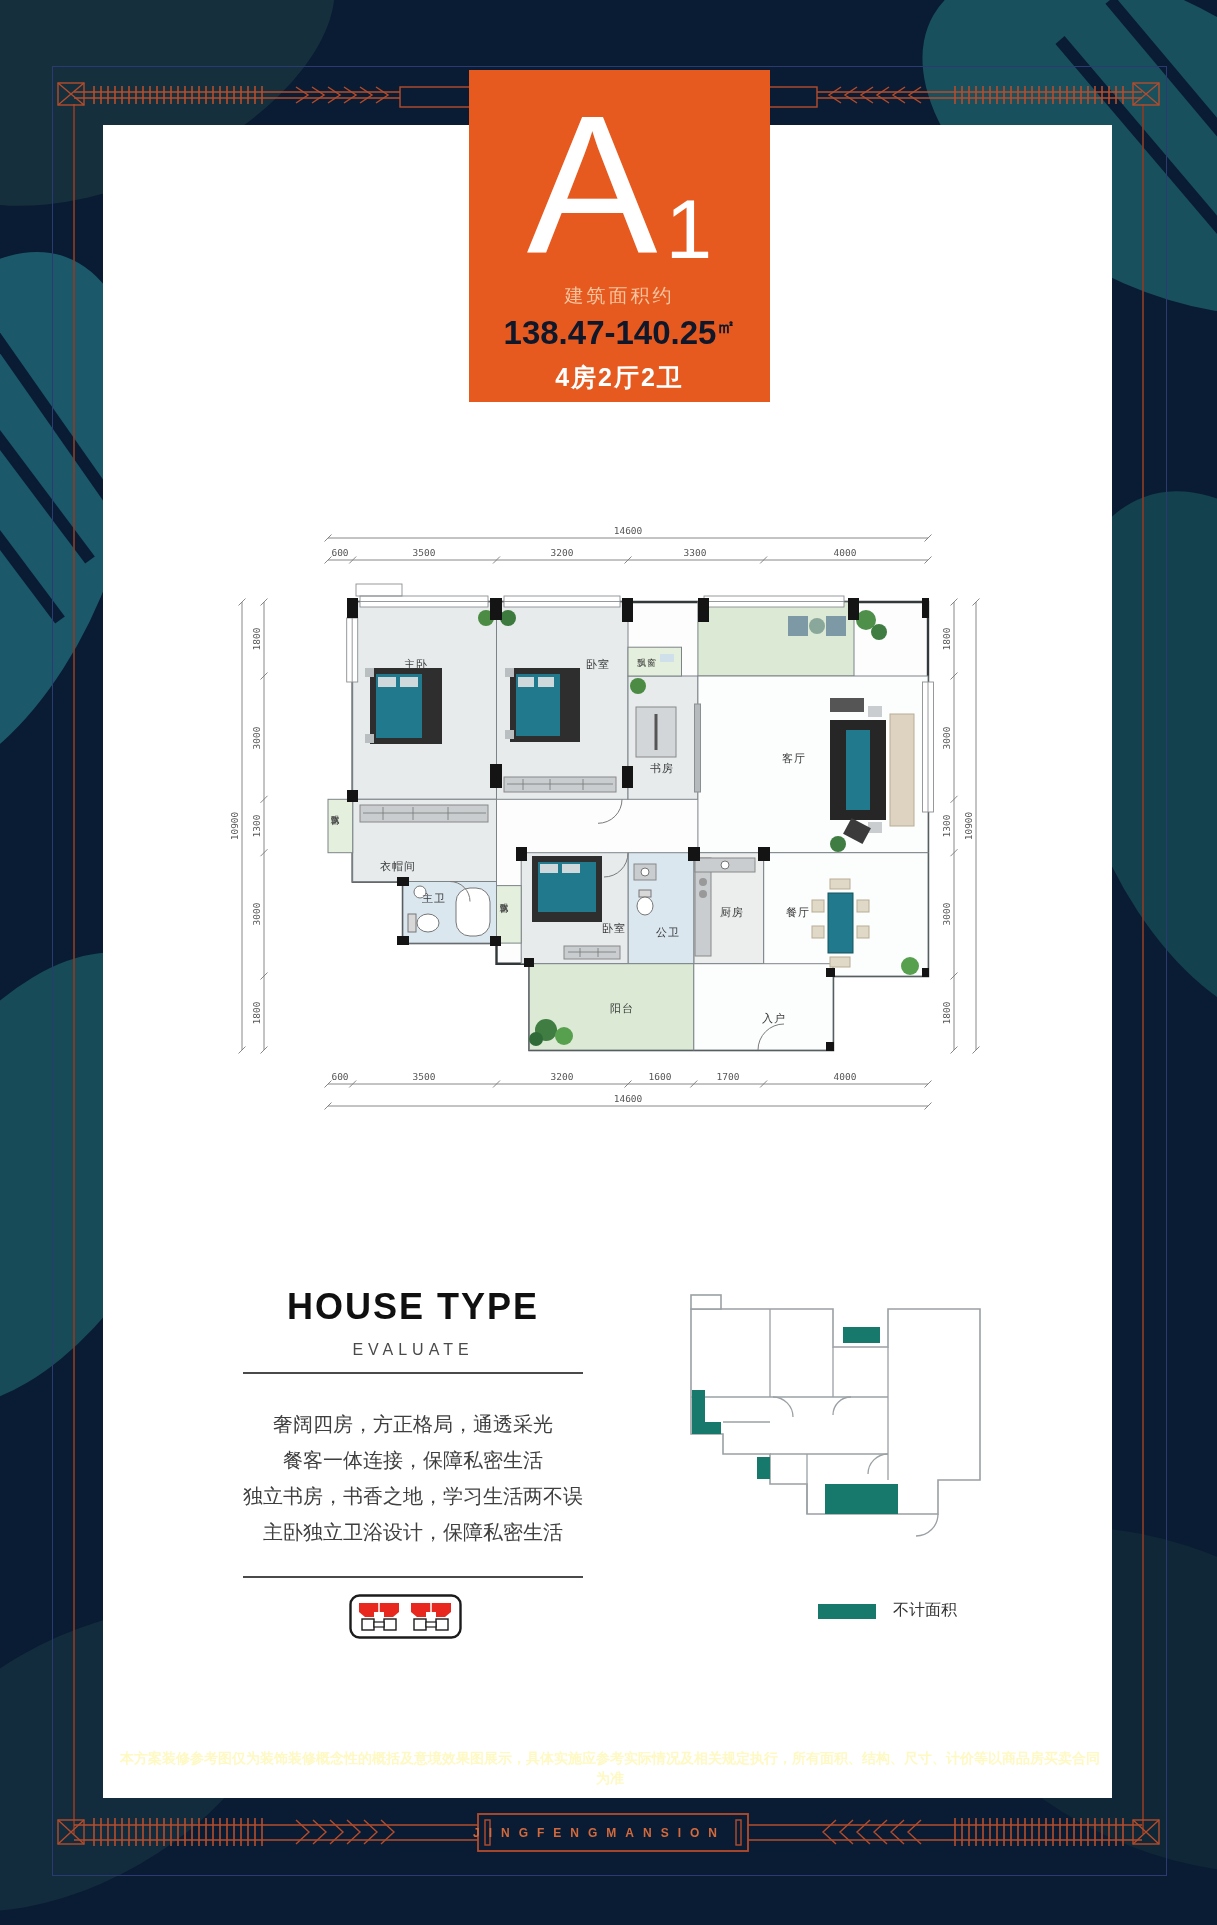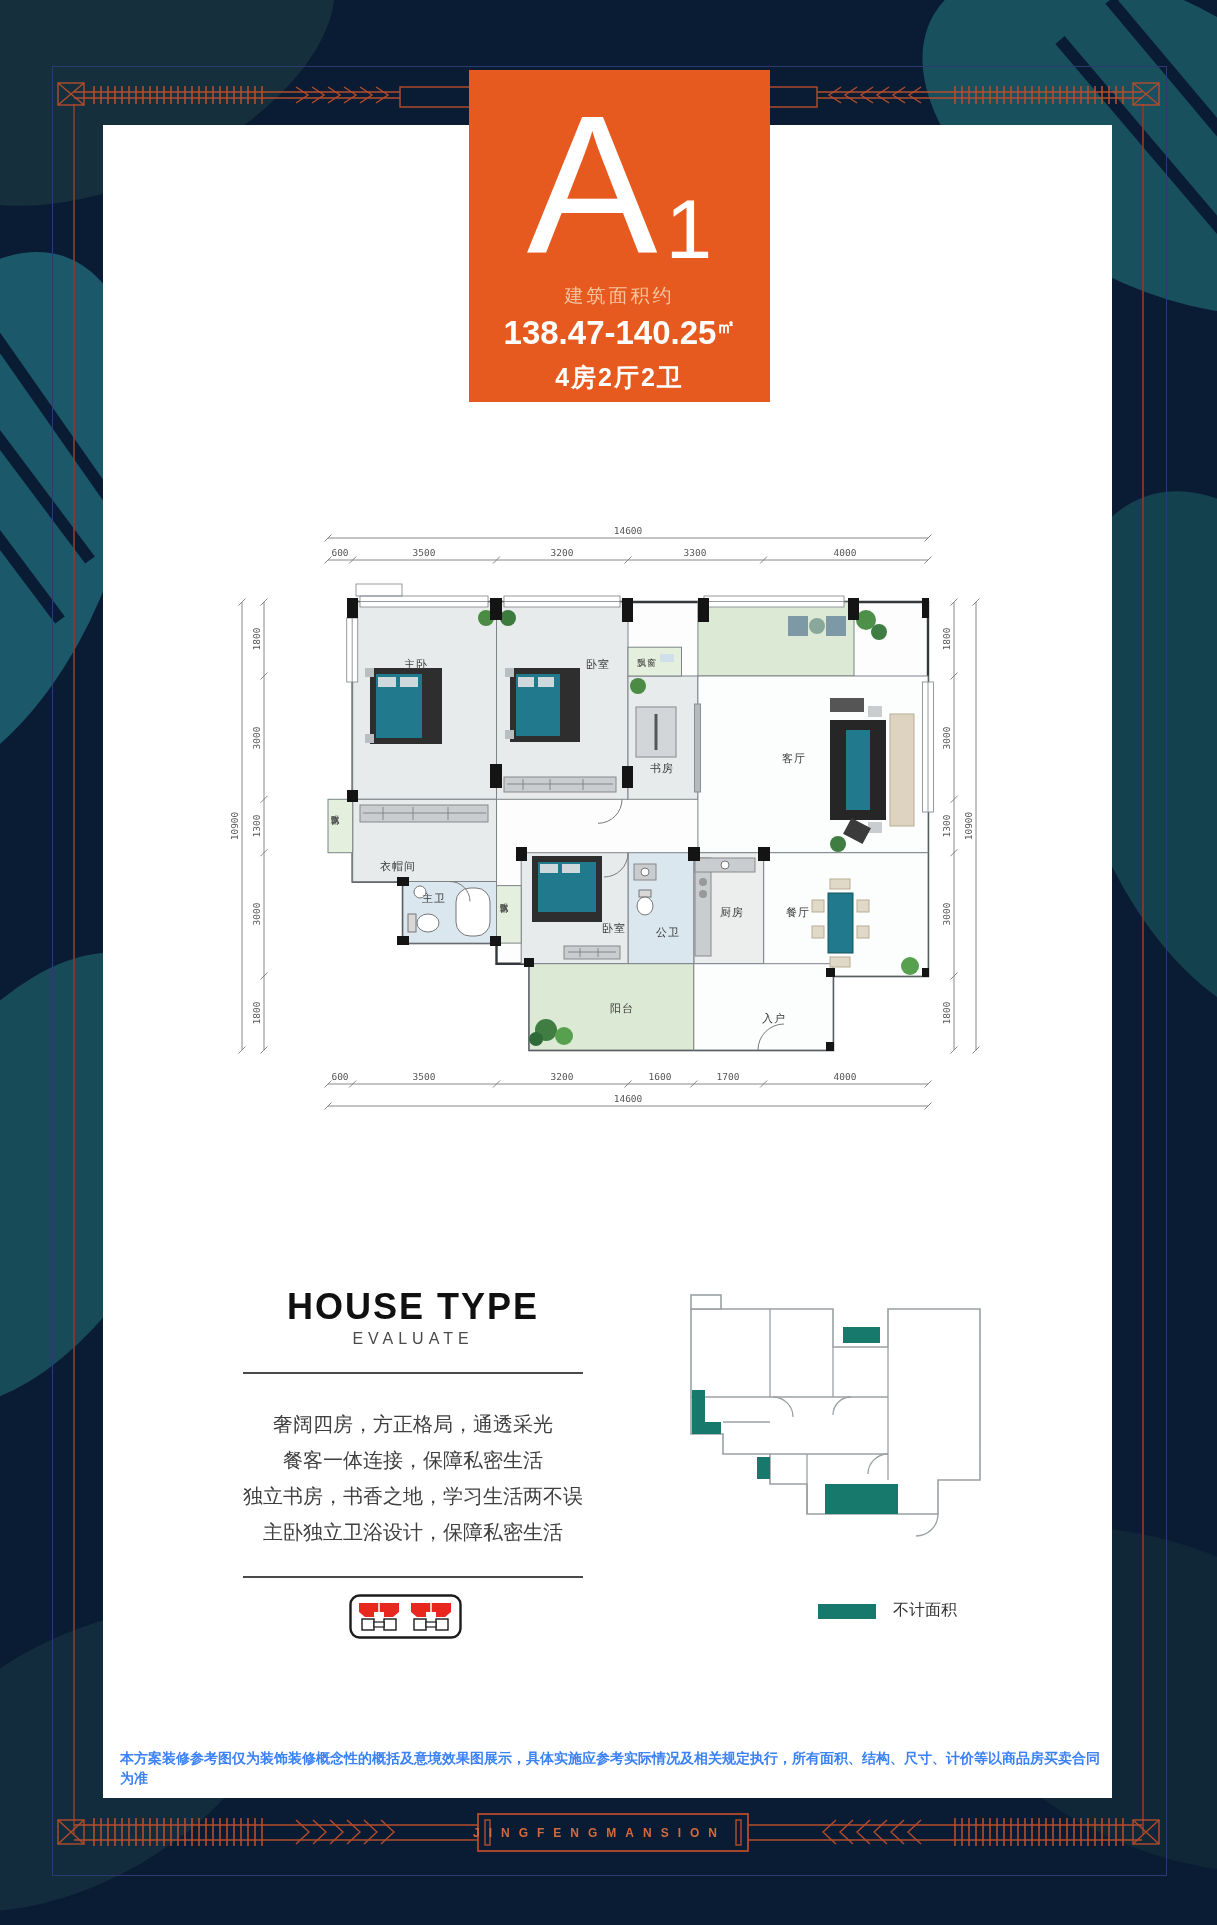--- a/index.html
+++ b/index.html
@@ -4,29 +4,29 @@
 <style>
   html,body{margin:0;padding:0;}
   body{width:1217px;height:1925px;position:relative;overflow:hidden;
        background:#0a1c33;font-family:"Liberation Sans",sans-serif;}
   .abs{position:absolute;}
   .card{background:#ffffff;}
   .orange-box{background:#e65a20;color:#f6c49e;display:flex;flex-direction:column;align-items:center;}
   .unit-big{font-size:196px;line-height:0.78;font-weight:200;color:#ffffff;}
   .unit-sub{font-size:84px;line-height:0.8;font-weight:200;color:#ffffff;margin-left:8px;}
   .area-label{font-size:19px;letter-spacing:3px;color:#f6c49e;margin-top:20px;}
-  .area-value{font-size:33px;font-weight:bold;color:#ffffff;margin-top:5px;}
+  .area-value{font-size:33px;font-weight:bold;color:#0f172a;margin-top:5px;}
   .area-unit{font-size:19px;vertical-align:top;}
   .layout-value{font-size:25px;letter-spacing:2px;color:#ffffff;margin-top:9px;font-weight:bold;}
   .ht-title{font-size:36px;font-weight:bold;color:#101010;letter-spacing:2px;text-align:center;}
-  .ht-sub{font-size:16px;color:#4a4a4a;letter-spacing:5px;text-align:center;margin-top:2px;}
+  .ht-sub{font-size:16px;color:#4a4a4a;letter-spacing:5px;text-align:center;margin-top:13px;}
   .rule{background:#4a4a4a;height:2px;}
   .eval-lines{font-size:20px;color:#3f3f3f;line-height:36px;text-align:center;}
   .legend-label{font-size:16px;color:#333333;}
-  .disclaimer{font-size:14px;font-weight:bold;color:#3b82f6;text-align:left;line-height:20px;}
+  .disclaimer{font-size:14px;font-weight:bold;color:#fef9c3;text-align:center;line-height:20px;}
   .brand{display:flex;align-items:center;justify-content:center;color:#d4693c;
          font-size:12px;font-weight:bold;letter-spacing:9px;text-indent:9px;}
   svg text{font-family:"Liberation Sans",sans-serif;}
   .dimtxt{font-family:"DejaVu Sans Mono",monospace;font-size:9.5px;fill:#565656;}
   .roomtxt{font-size:11px;fill:#3a3a3a;letter-spacing:1px;}
   .baytxt{font-size:9px;fill:#444;writing-mode:vertical-rl;text-orientation:upright;}
 </style>
 </head>
 <body>
 

